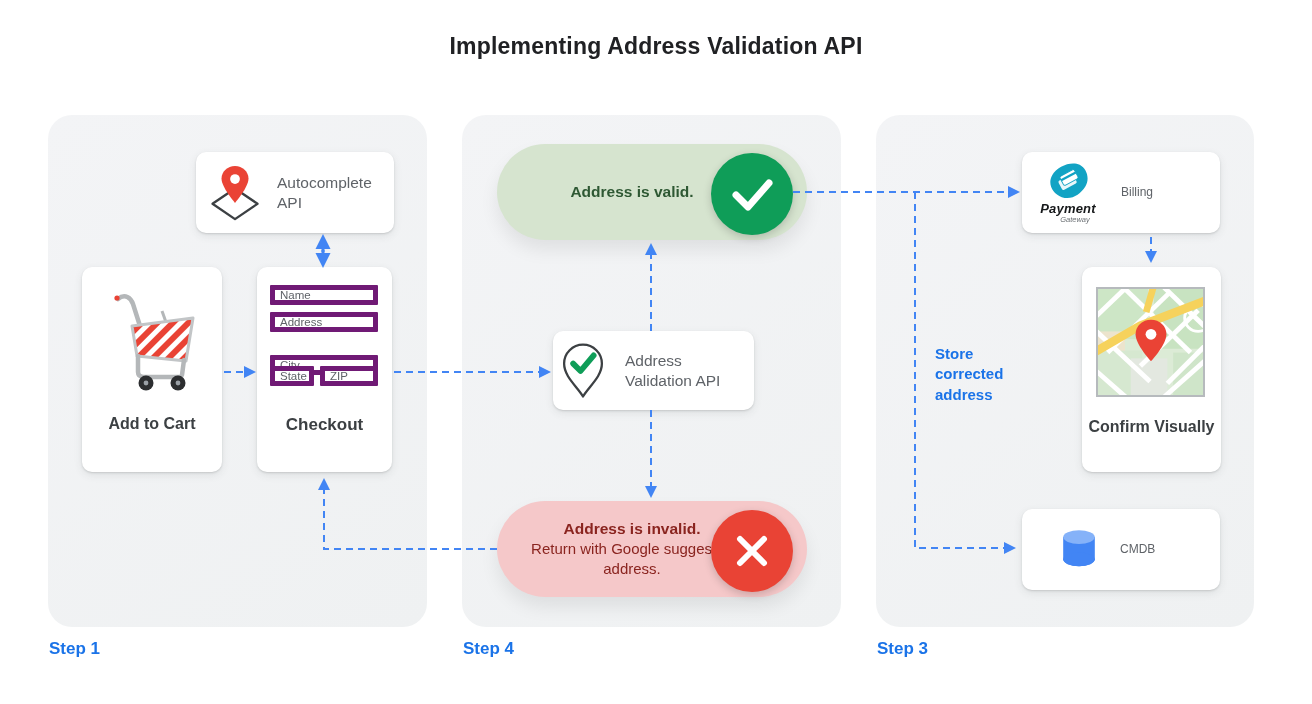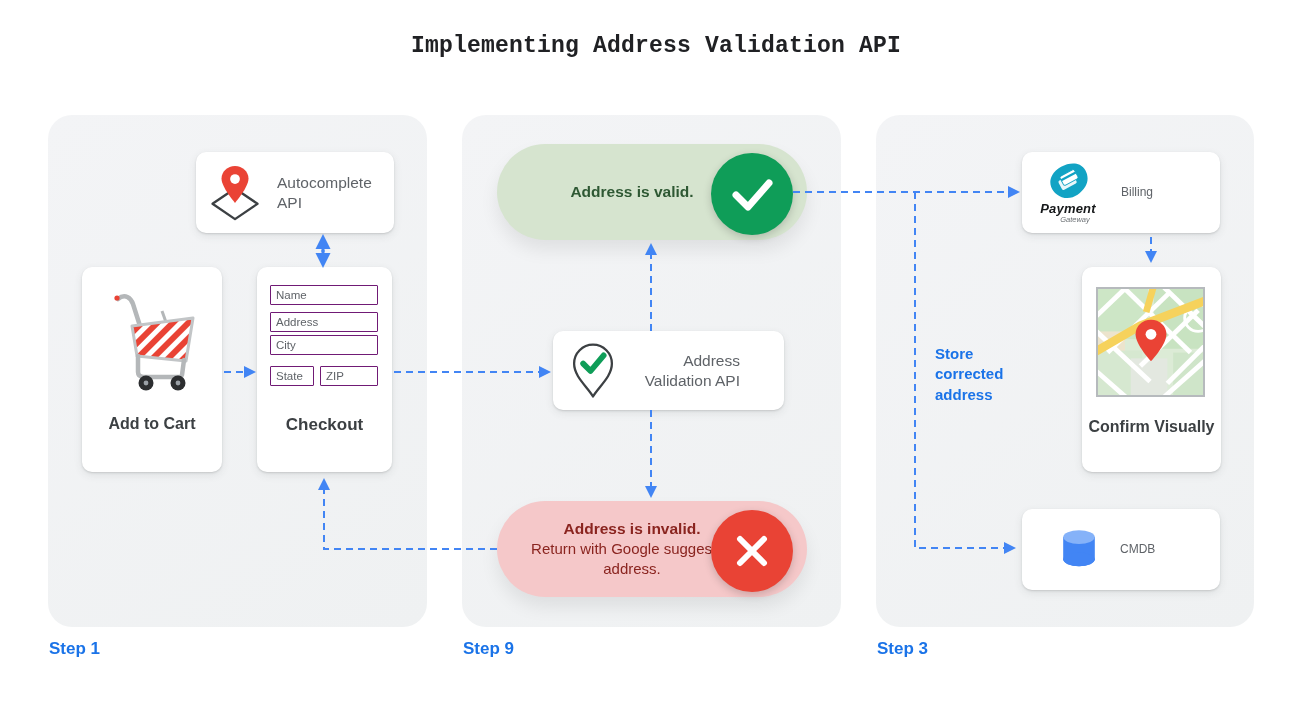--- a/index.html
+++ b/index.html
@@ -1,67 +1,67 @@
 <!DOCTYPE html>
 <html><head>
 <meta charset="utf-8">
 <style>
   * { margin:0; padding:0; box-sizing:border-box; }
   html,body { background:#fff; }
   body { font-family:"Liberation Sans", sans-serif; }
   #stage { position:relative; width:1312px; height:704px; background:#fff; overflow:hidden; }
 
   .title { position:absolute; left:0; top:33px; width:100%; text-align:center;
-           font-size:23px; font-weight:700; color:#202124; letter-spacing:.2px;font-family:Liberation Mono, monospace; }
+           font-size:23px; font-weight:700; color:#202124; letter-spacing:.2px; }
 
   .panel { position:absolute; top:115px; height:512px; width:379px;
            background:linear-gradient(145deg,#f3f4f6 0%,#eff1f2 100%); border-radius:24px; }
   #panel1 { left:48px; } #panel2 { left:462px; } #panel3 { left:876px; width:378px; }
 
   .step-label { position:absolute; top:639px; font-size:17px; font-weight:700; color:#1a73e8; }
   #step1-label { left:49px; } #step2-label { left:463px; } #step3-label { left:877px; }
 
   .card { position:absolute; background:#fff; border-radius:10px; z-index:2;
           box-shadow:0 1px 2px rgba(60,64,67,.18), 0 3px 8px rgba(60,64,67,.10); }
   .api-card { display:flex; align-items:center; }
   .gray-label { color:#5f6368; font-size:15.5px; line-height:1.28; }
   .dark-label { color:#3c4043; font-weight:700; }
 
   
   #autocomplete-card { left:196px; top:152px; width:198px; height:81px; padding-left:12px; gap:15px; }
   #addtocart-card { left:82px; top:267px; width:140px; height:205px; }
   #addtocart-card .cart-wrap { position:absolute; left:20px; top:22px; }
   #addtocart-label { position:absolute; left:0; top:148px; width:100%; text-align:center; font-size:16px; }
   #checkout-card { left:257px; top:267px; width:135px; height:205px; }
-  .form-field { position:absolute; height:20px; border:1px solid #701a75; background:#fff;
+  .form-field { position:absolute; height:20px; border:5px solid #701a75; background:#fff;
                 font-family:"Liberation Sans",sans-serif; font-size:11.5px; color:#5f6368; padding-left:5px; border-radius:1px; }
   .form-field::placeholder { color:#5f6368; opacity:1; }
   #field-name    { left:13px; top:18px;  width:108px; }
   #field-address { left:13px; top:45px;  width:108px; }
-  #field-city    { left:13px; top:68px;  width:108px; }
+  #field-city    { left:13px; top:88px;  width:108px; }
   #field-state   { left:13px; top:99px;  width:44px; }
   #field-zip     { left:63px; top:99px;  width:58px; }
   #checkout-label { position:absolute; left:0; top:148px; width:100%; text-align:center; font-size:17px; }
 
   
   .pill { position:absolute; width:310px; height:96px; border-radius:48px; z-index:2;
           box-shadow:0 10px 18px rgba(0,0,0,.08); }
   #valid-pill { left:497px; top:144px; background:#d6e4cf; }
   #invalid-pill { left:497px; top:501px; background:#f5c8c9; }
   .pill-text { position:absolute; left:25px; top:0; width:220px; height:100%;
                display:flex; flex-direction:column; justify-content:center; text-align:center; line-height:1.32; }
   #valid-pill .pill-text { color:#2e5833; font-size:15px; }
   #invalid-pill .pill-text { color:#8a241f; font-size:15px; }
   .pill-text b { font-size:15.5px; }
   .status-circle { position:absolute; top:9px; left:214px; width:82px; height:82px; border-radius:50%;
                    display:flex; align-items:center; justify-content:center;
                    box-shadow:0 3px 8px rgba(0,0,0,.18); }
   #valid-circle { background:#0f9d58; }
   #invalid-circle { background:#e94335; }
-  #validation-card { left:553px; top:331px; width:231px; height:79px; padding-left:17px; gap:19px;text-align:right; }
+  #validation-card { left:553px; top:331px; width:201px; height:79px; padding-left:7px; gap:19px; }
 
   
   #billing-card { left:1022px; top:152px; width:198px; height:81px; padding-left:15px; gap:22px; }
   #billing-card .gray-label, #cmdb-card .gray-label { font-size:12px; }
   .pg-logo { display:flex; flex-direction:column; align-items:center; width:62px; }
   .pg-title { font-size:13px; font-weight:700; font-style:italic; color:#16181a; letter-spacing:.2px; margin-top:-2px; }
   .pg-sub { font-size:7.5px; font-style:italic; color:#6a6f73; margin-top:-1px; padding-left:14px; }
   #confirm-card { left:1082px; top:267px; width:139px; height:205px; }
   #map-thumb { position:absolute; left:14px; top:20px; border:2px solid #b6babd; }
   #confirm-label { position:absolute; left:0; top:149px; width:100%; text-align:center; font-size:16px; line-height:1.35; }
@@ -180,21 +180,21 @@
       <b>Address is invalid.</b>
       <span>Return with Google suggested address.</span>
     </div>
     <div class="status-circle" id="invalid-circle">
       <svg width="82" height="82" viewBox="0 0 82 82">
         <path d="M29 29 L53 53 M53 29 L29 53" stroke="#fff" stroke-width="6" stroke-linecap="round"></path>
       </svg>
     </div>
   </div>
 
-  <div class="step-label" id="step2-label">Step 9</div>
+  <div class="step-label" id="step2-label">Step 4</div>
 
   <div class="card api-card" id="billing-card">
     <div class="pg-logo">
       <svg width="44" height="42" viewBox="0 0 64 60">
         <path d="M49 5 C60 11 64 26 57 37 C50 48 37 57 23 52 C9 47 2 32 9 20 C16 7 37 -1 49 5 Z" fill="#12a3c4"></path>
         <g transform="rotate(-28 32 27)">
           <rect x="18" y="22" width="24" height="15" rx="2.5" fill="#e9f7fa"></rect>
           <rect x="23" y="17" width="24" height="15" rx="2.5" fill="#fff" stroke="#12a3c4" stroke-width="1.4"></rect>
           <rect x="23" y="21" width="24" height="3.4" fill="#12a3c4"></rect>
         </g>

